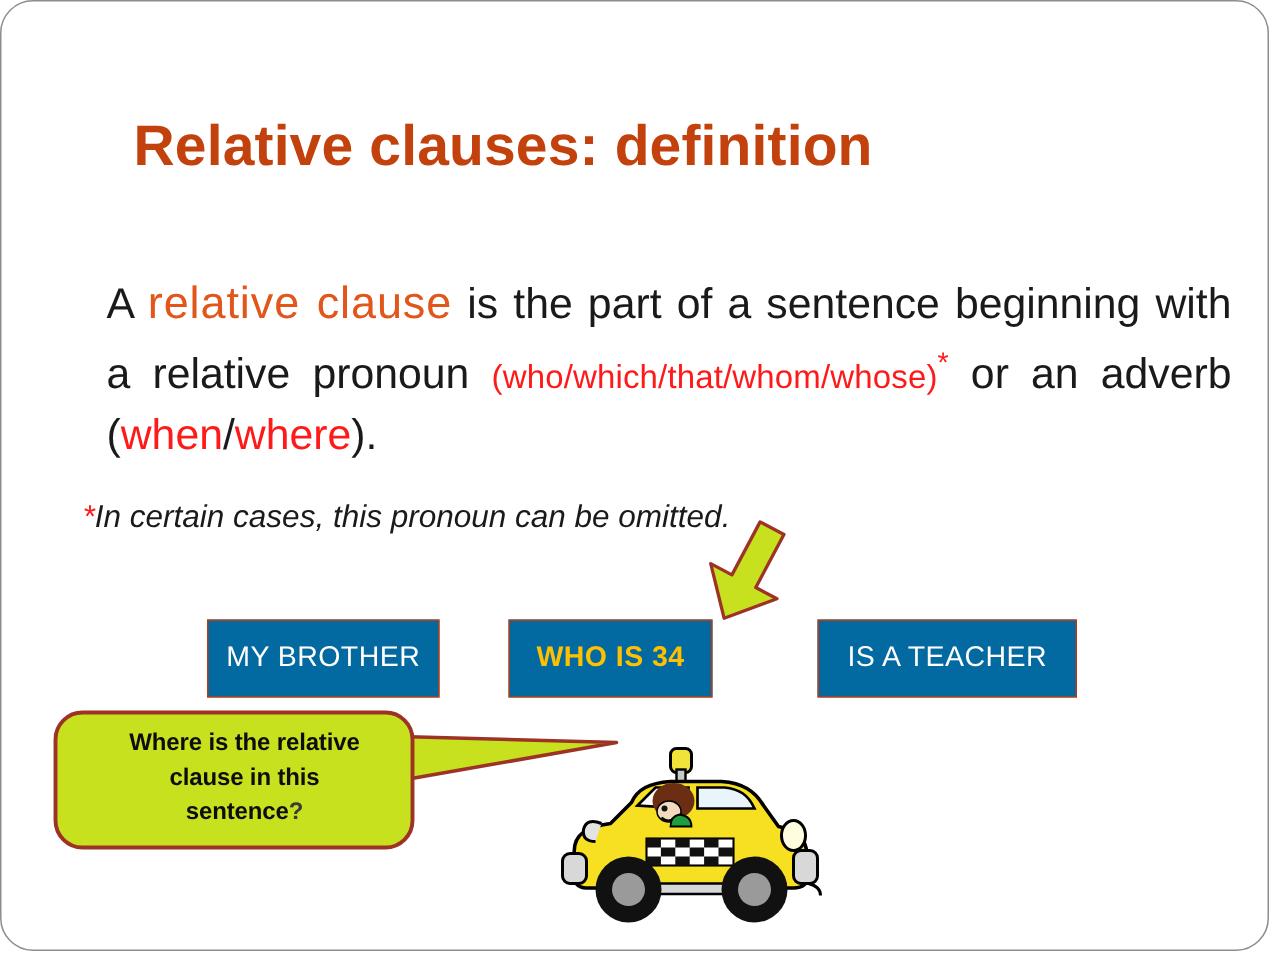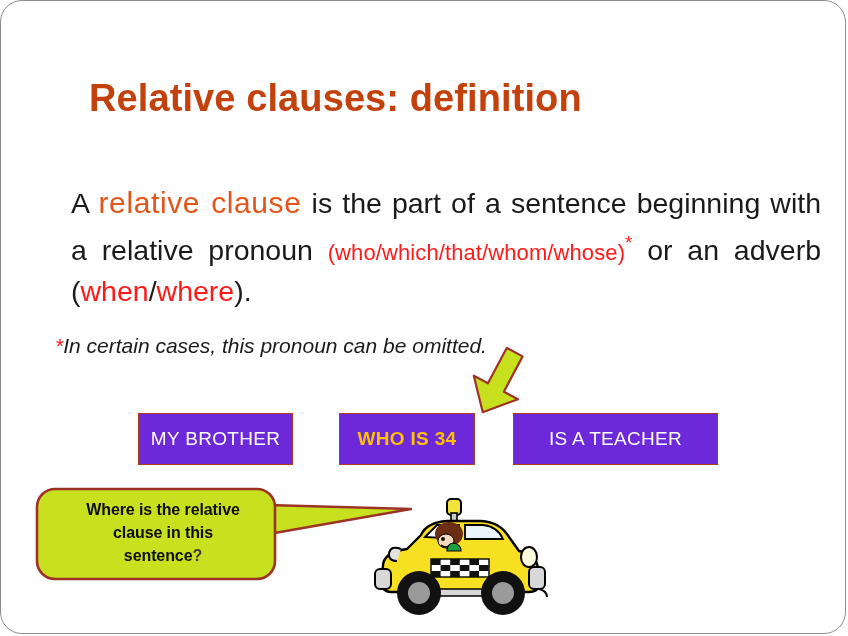--- a/index.html
+++ b/index.html
@@ -94,39 +94,39 @@
     position: absolute;
     left: 0;
     top: 412px;
     width: 846px;
     height: 54px;
   }
   .obox {
     position: absolute;
     top: 0;
     height: 52px;
-    background: #6d28d9;
+    background: #0369a1;
     border: 1px solid #b23c17;
     display: flex;
     align-items: center;
     justify-content: center;
     color: #ffffff;
     font-size: 19px;
     letter-spacing: 0.3px;
     box-sizing: border-box;
   }
   #obox-0 { left: 137px; width: 155px; }
   #obox-1 { left: 338px; width: 136px; color: #FFC000; font-weight: bold; }
-  #obox-2 { left: 512px; width: 205px; }
+  #obox-2 { left: 544px; width: 173px; }
 
   
   #bubble-wrap {
     position: absolute;
     left: 34px;
-    top: 486px;
+    top: 472px;
     width: 380px;
     height: 96px;
   }
   #bubble-tail {
     position: absolute;
     left: 0;
     top: 0;
     width: 380px;
     height: 96px;
   }

